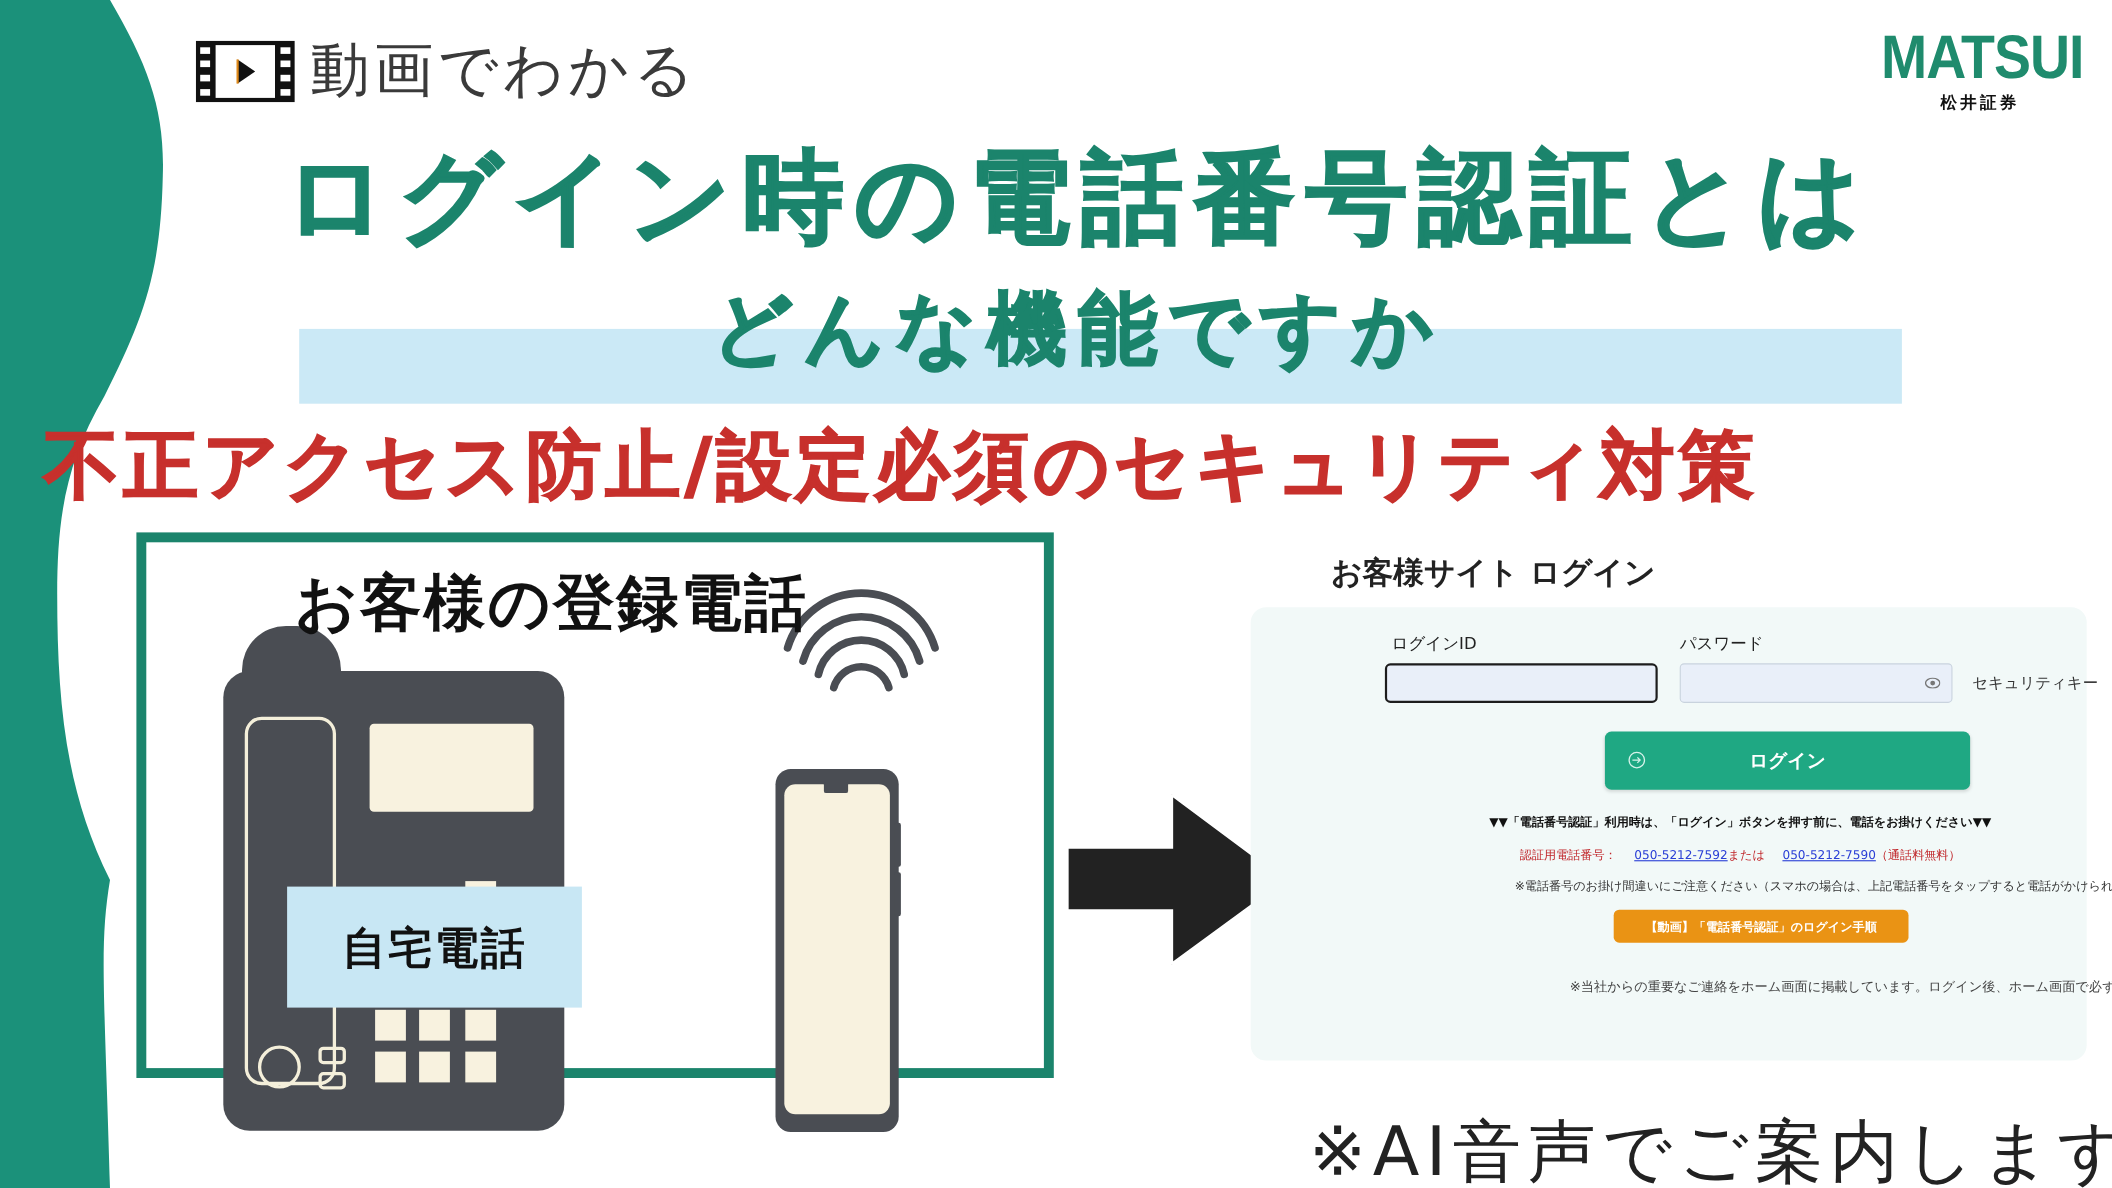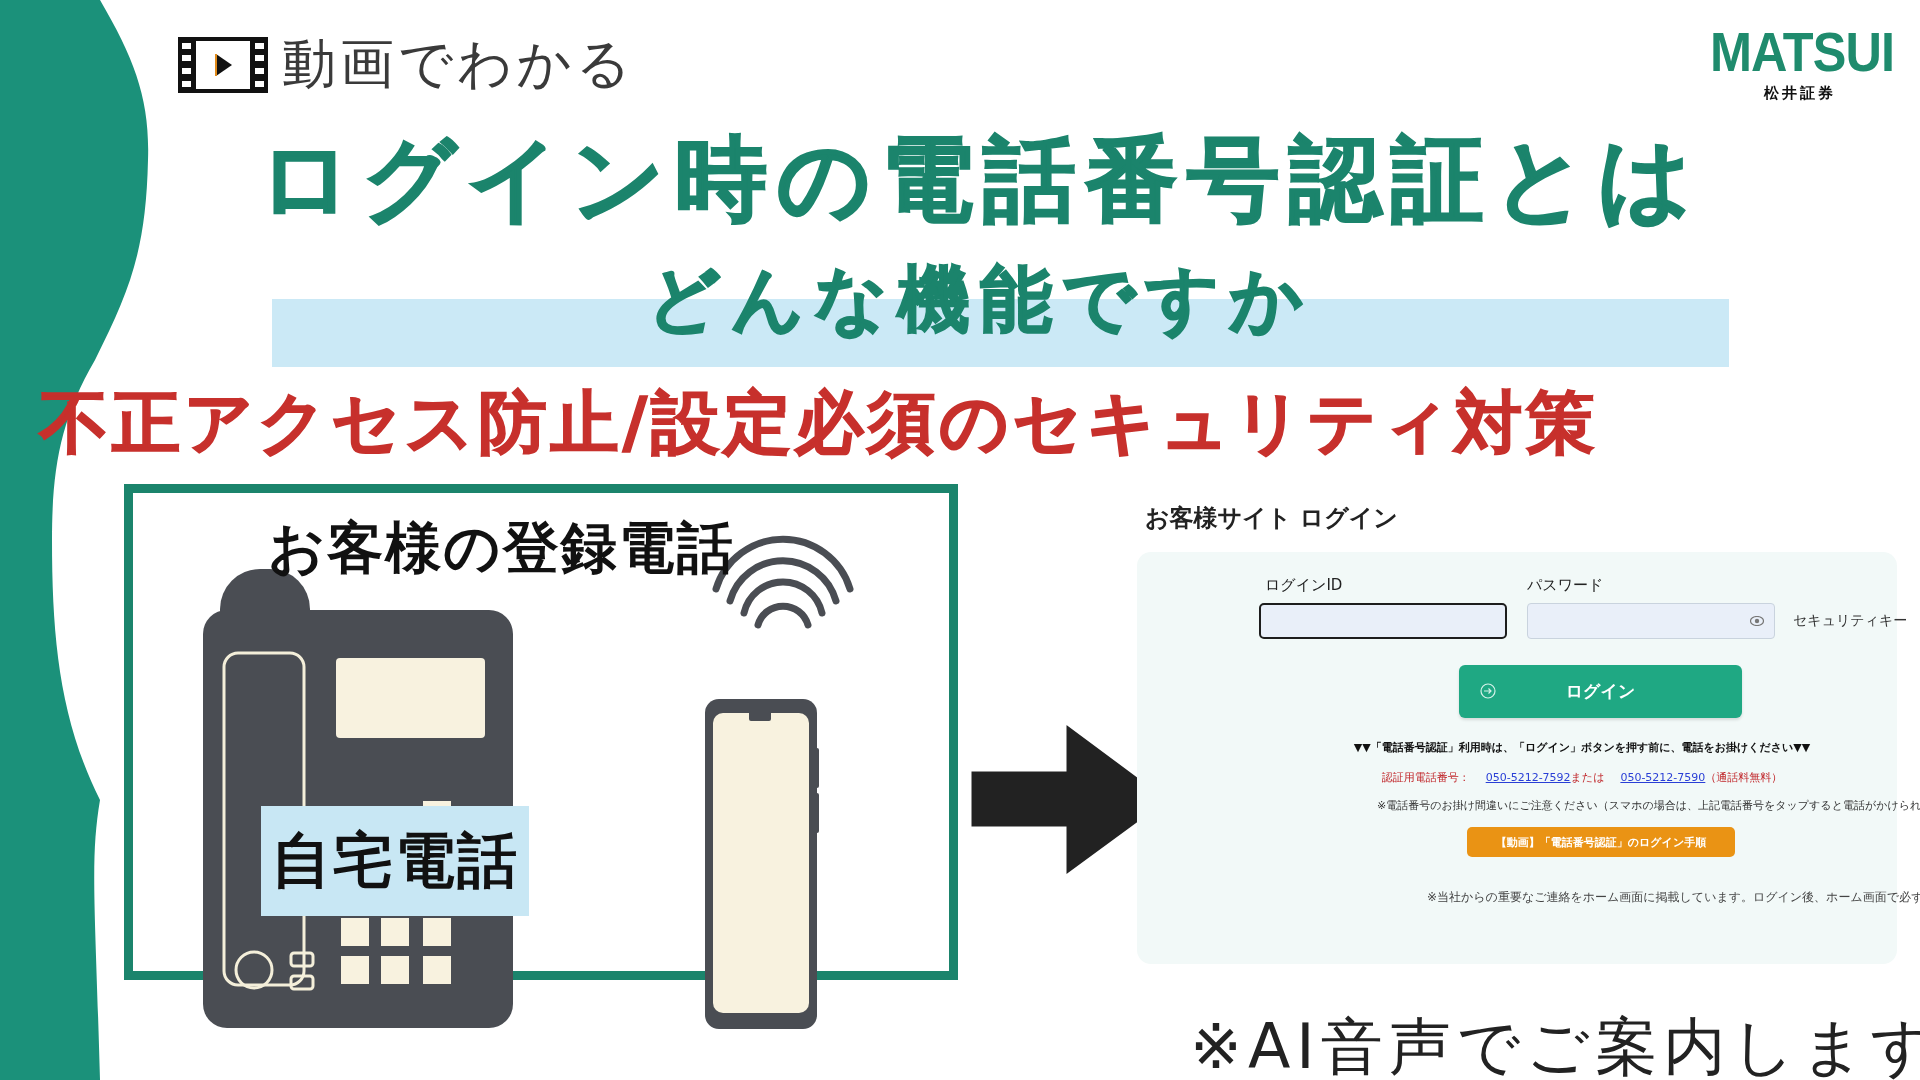--- a/index.html
+++ b/index.html
@@ -20,35 +20,35 @@
   .title-line1 { position: absolute; left: 0; right: 0; top: 118px; text-align: center; font-size: 92px; font-weight: 900; color: #1b846c; letter-spacing: 10px; padding-left: 40px; }
   .title-line2 { position: absolute; left: 0; right: 0; top: 252px; text-align: center; font-size: 72px; font-weight: 900; color: #1b846c; letter-spacing: 10px; padding-left: 40px; }
   .title-line1 span, .title-line2 span { -webkit-text-stroke: 2px #1b846c; }
 
   .subtitle { position: absolute; left: 0; right: 0; top: 378px; font-size: 68px; font-weight: 900; color: #c7302c; letter-spacing: 4px; padding-left: 40px; }
   .subtitle span { -webkit-text-stroke: 1.5px #c7302c; }
 
   .phone-box { position: absolute; left: 124px; top: 484px; width: 834px; height: 496px; border: 9px solid #1b846c; background: #fff; }
   .phone-box-title { position: absolute; left: 135px; top: 18px; font-size: 56px; font-weight: 700; color: #111; letter-spacing: 2px; }
   .illus { position: absolute; left: 0; top: 0; width: 816px; height: 574px; }
-  .label-home { position: absolute; left: 128px; top: 313px; width: 268px; height: 110px; background: #c8e7f4; display: flex; align-items: center; justify-content: center; font-size: 60px; font-weight: 900; color: #111; letter-spacing: 2px; }
+  .label-home { position: absolute; left: 128px; top: 313px; width: 268px; height: 110px; background: #c8e7f4; display: flex; align-items: center; justify-content: center; font-size: 40px; font-weight: 900; color: #111; letter-spacing: 2px; }
   .label-mobile { position: absolute; left: 588px; top: 313px; width: 146px; height: 110px; background: #c8e7f4; display: flex; align-items: center; justify-content: center; font-size: 60px; font-weight: 900; color: #111; }
 
   .arrow { position: absolute; left: 970px; top: 722px; width: 205px; height: 155px; }
 
-  .login-title { position: absolute; left: 1145px; top: 502px; font-size: 24px; font-weight: 700; color: #222; }
+  .login-title { position: absolute; left: 1210px; top: 502px; font-size: 28px; font-weight: 700; color: #222; }
   .login-panel { position: absolute; left: 1137px; top: 552px; width: 760px; height: 412px; background: #f2f9f8; border-radius: 14px; }
   .field-label { position: absolute; font-size: 15px; color: #222; }
   .field-id-label { left: 128px; top: 24px; }
   .field-pw-label { left: 390px; top: 24px; }
   .input-id { position: absolute; left: 122px; top: 51px; width: 248px; height: 36px; background: #e9eff9; border: 2px solid #1d1d1d; border-radius: 5px; }
   .input-pw { position: absolute; left: 390px; top: 51px; width: 248px; height: 36px; background: #e9eff9; border: 1px solid #c9d3de; border-radius: 4px; }
   .eye-icon { position: absolute; right: 10px; top: 12px; width: 14px; height: 10px; }
   .security-key { position: absolute; left: 656px; top: 60px; font-size: 14px; color: #333; white-space: nowrap; }
-  .login-btn { position: absolute; left: 322px; top: 113px; width: 283px; height: 53px; background: #1fa883; border-radius: 6px; color: #fff; font-size: 17px; font-weight: 700; display: flex; align-items: center; justify-content: center; box-shadow: 0 2px 3px rgba(0,0,0,0.12); }
+  .login-btn { position: absolute; left: 322px; top: 113px; width: 332px; height: 53px; background: #1fa883; border-radius: 6px; color: #fff; font-size: 17px; font-weight: 700; display: flex; align-items: center; justify-content: center; box-shadow: 0 2px 3px rgba(0,0,0,0.12); }
   .login-btn .btn-icon { position: absolute; left: 20px; top: 17px; width: 18px; height: 18px; }
   .notice { position: absolute; left: 0; width: 760px; text-align: center; font-size: 11px; white-space: nowrap; }
   .notice-1 { top: 188px; font-weight: 700; color: #111; padding-left: 130px; }
   .notice-2 { top: 218px; color: #c0262a; padding-left: 130px; }
   .notice-2 a { color: #2a3fd6; text-decoration: underline; padding-left: 16px; }
   .notice-3 { top: 246px; color: #333; padding-left: 240px; }
   .video-btn { position: absolute; left: 330px; top: 275px; width: 268px; height: 30px; background: #ea9314; border-radius: 5px; color: #fff; font-size: 11px; font-weight: 700; display: flex; align-items: center; justify-content: center; }
   .notice-4 { top: 337px; color: #444; font-size: 12px; padding-left: 290px; }
   .help-links { position: absolute; left: 132px; top: 374px; display: flex; gap: 30px; font-size: 12px; color: #333; white-space: nowrap; }
   .help-link .ext { display: inline-block; width: 9px; height: 9px; border: 1.5px solid #1fa883; margin-left: 3px; vertical-align: middle; }

